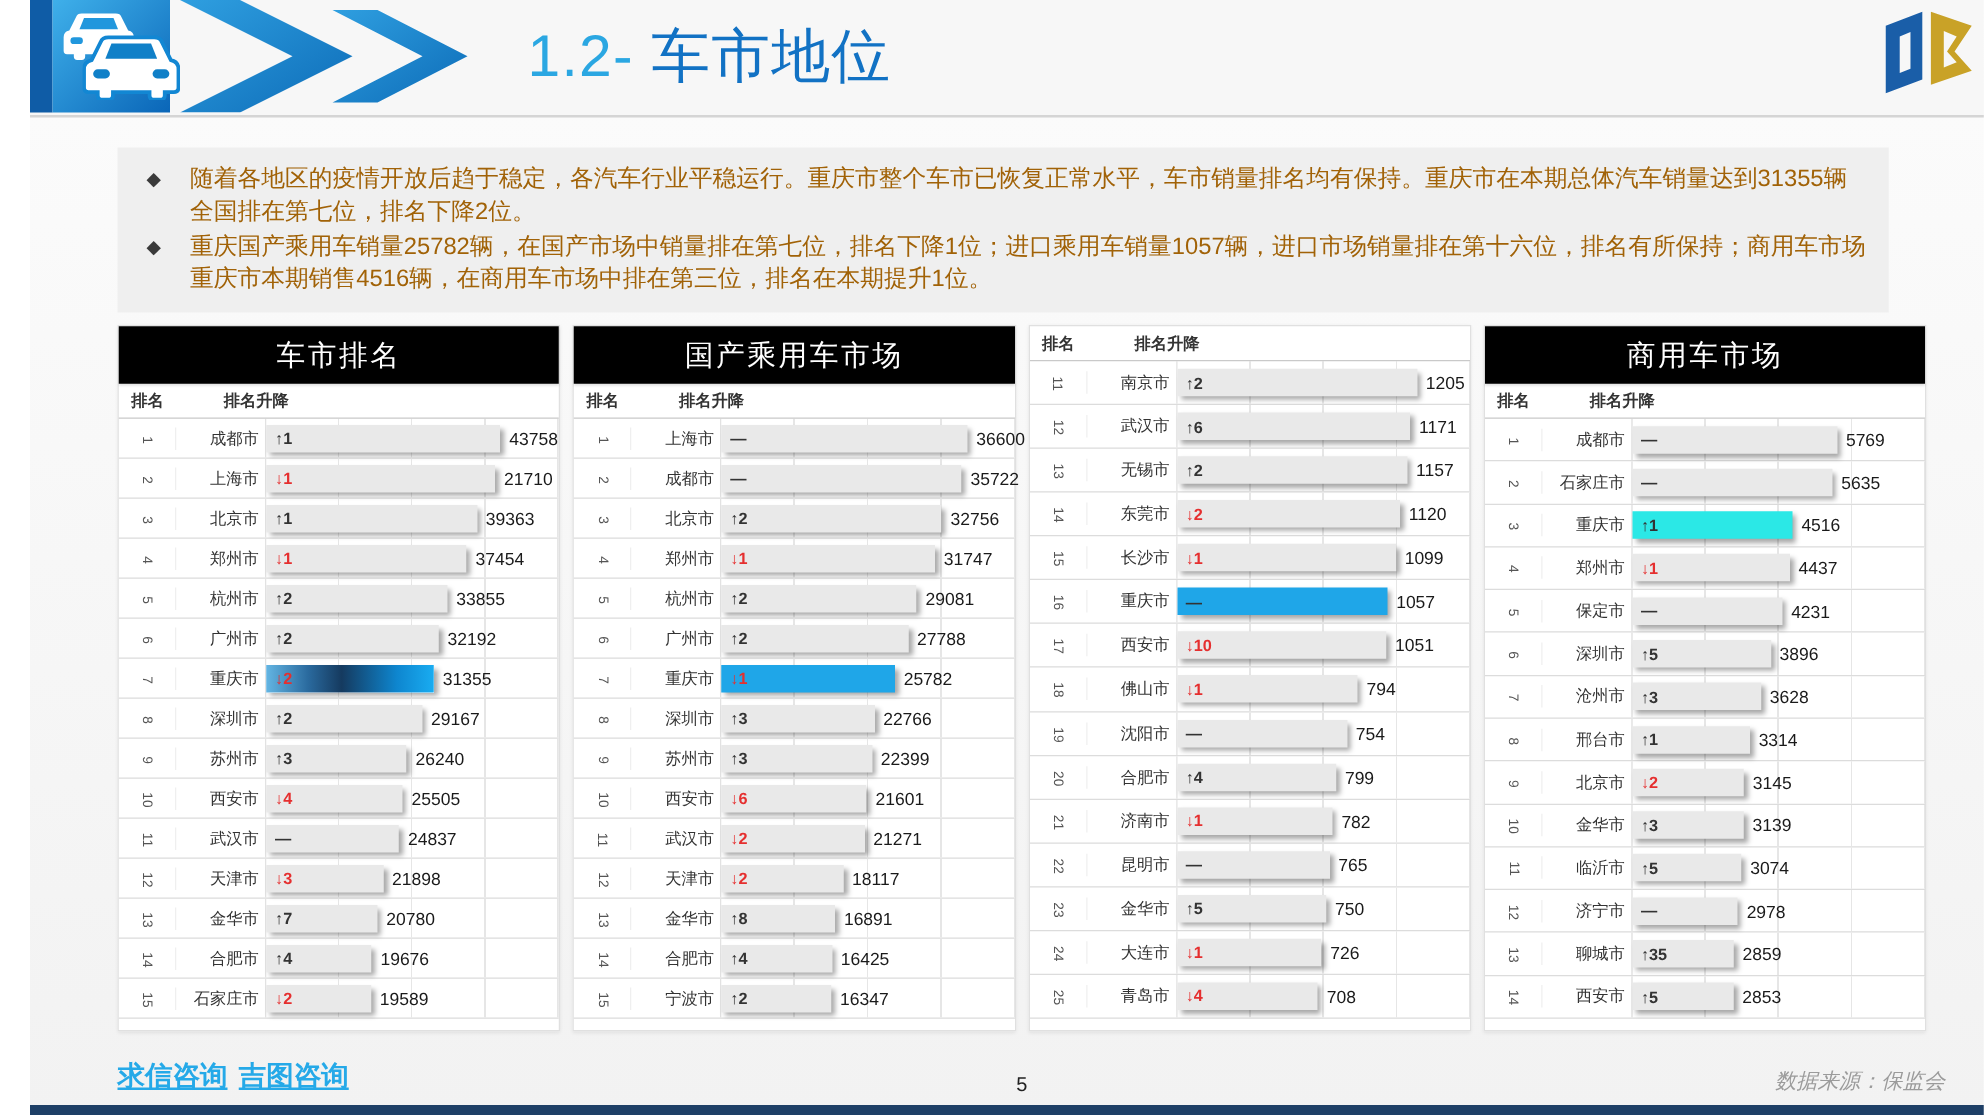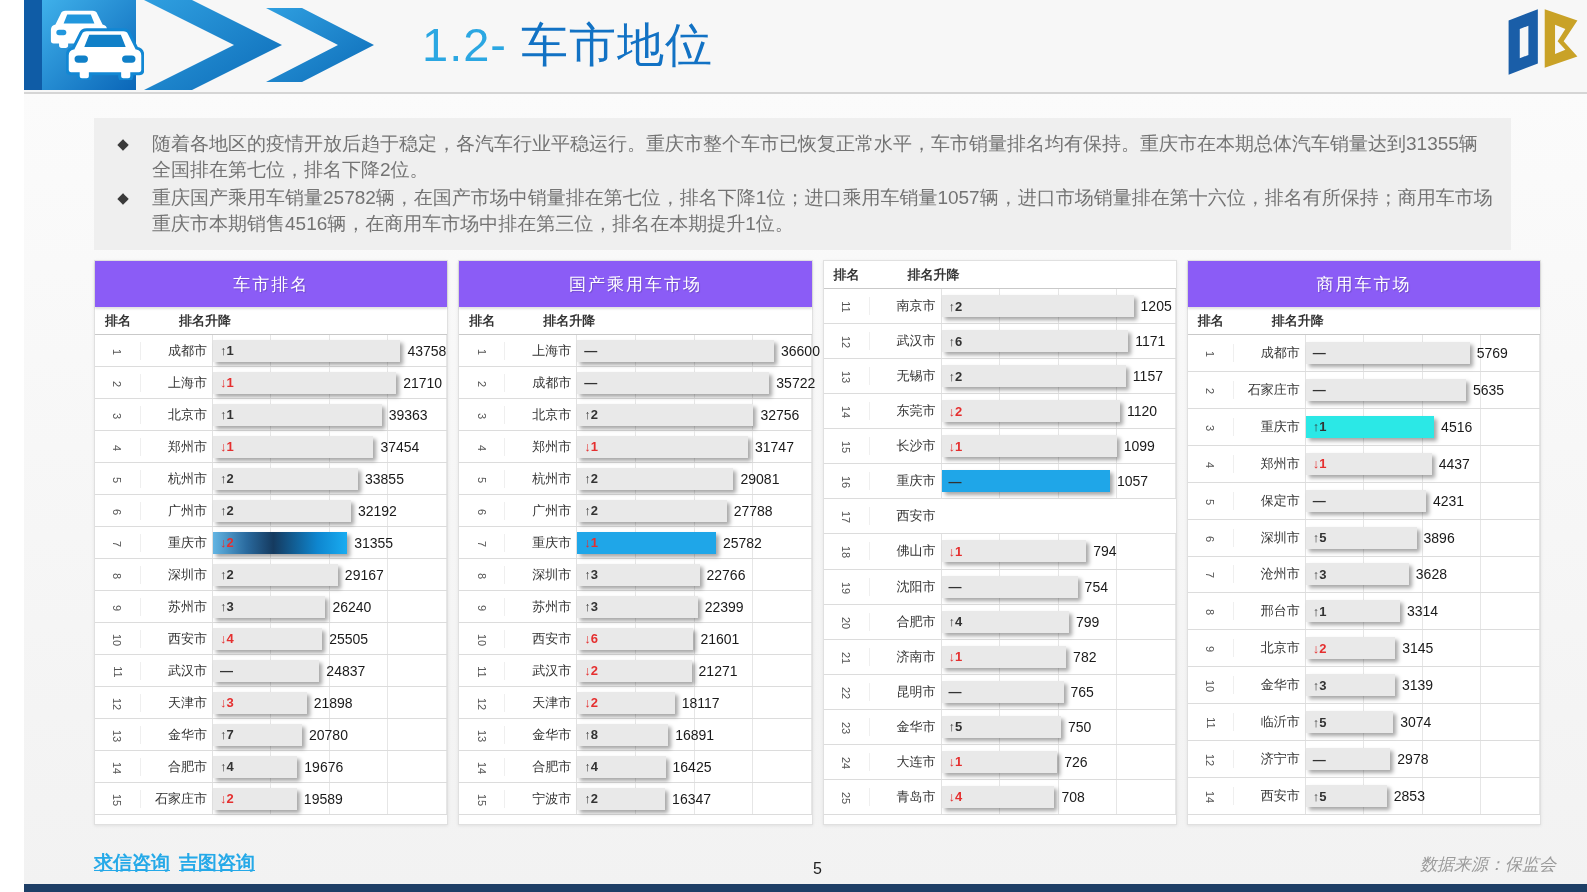--- a/index.html
+++ b/index.html
@@ -15,47 +15,47 @@
   .chev{position:absolute;left:110px;top:0;height:90px;width:260px;}
   .title{position:absolute;left:398px;top:14px;font-size:47px;letter-spacing:1px;white-space:nowrap;}
   .title .pre{color:#2ba7e2;}
   .title .main{color:#1272c4;}
   .logo{position:absolute;right:25px;top:5px;}
 
   
   .bullets{position:absolute;left:70px;top:118px;width:1417px;box-sizing:border-box;background:#efefef;padding:11px 18px 11px 0;}
   .bullet{display:flex;margin:2px 0;}
   .b-dia{width:58px;text-align:center;color:#3a3a3a;font-size:15px;line-height:26px;flex:0 0 58px;}
-  .b-txt{flex:1;font-size:19px;line-height:26px;color:#737373;}
+  .b-txt{flex:1;font-size:19px;line-height:26px;color:#a16207;}
 
   
   .tables{position:absolute;left:70px;top:260px;width:1447px;height:565px;display:flex;gap:10px;}
   .tbl{flex:1;background:#fff;border:1px solid #e0e0e0;box-shadow:0 1px 3px rgba(0,0,0,0.08);display:flex;flex-direction:column;box-sizing:border-box;}
-  .tbl-head{height:46px;flex:0 0 46px;background:#8b5cf6;color:#fff;display:flex;align-items:center;justify-content:center;font-size:17px;letter-spacing:2px;text-shadow:1px 1px 1px rgba(0,0,0,0.18);box-shadow:0 2px 2px rgba(0,0,0,0.12);}
+  .tbl-head{height:46px;flex:0 0 46px;background:#000000;color:#fff;display:flex;align-items:center;justify-content:center;font-size:23px;letter-spacing:2px;text-shadow:1px 1px 1px rgba(0,0,0,0.18);box-shadow:0 2px 2px rgba(0,0,0,0.12);}
   .col-head{height:27px;flex:0 0 27px;position:relative;border-bottom:1px solid #c9c9c9;font-weight:bold;}
   .col-head span{position:absolute;top:5px;font-size:13px;color:#333;}
   .col-head .c1{left:10px;}
   .col-head .c2{left:84px;}
   .rows{flex:1;display:flex;flex-direction:column;padding-bottom:9px;}
   .row{flex:1;display:flex;align-items:center;border-bottom:1px solid #dcdcdc;}
   .rank{width:45px;flex:0 0 45px;text-align:center;}
   .rank span{display:inline-block;transform:rotate(90deg);font-size:11px;color:#555;}
   .city{width:66px;flex:0 0 66px;text-align:right;font-size:13px;color:#333;border-left:1px solid #efefef;}
   .track{flex:1;align-self:stretch;display:flex;align-items:center;margin-left:5px;border-left:1px solid #e2e2e2;
          background:repeating-linear-gradient(to right,transparent 0,transparent calc(25% - 1px),#e6e6e6 calc(25% - 1px),#e6e6e6 25%);}
   .bar{height:22px;background:#e9e9e9;box-shadow:3px 3px 4px rgba(0,0,0,0.35);display:flex;align-items:center;flex:0 0 auto;box-sizing:border-box;padding-left:7px;}
   .chg{font-size:13px;font-weight:bold;color:#333;white-space:nowrap;}
   .chg.down{color:#e52f2f;}
   .val{margin-left:7px;font-size:14px;color:#1a1a1a;white-space:nowrap;}
   .hl-grad .bar{background:linear-gradient(90deg,#63b5e3 0%,#2a6a9e 25%,#153a5f 45%,#0e86cf 78%,#19acf1 100%);}
   .hl-blue .bar{background:#1fa6e8;}
   .hl-cyan .bar{background:#2be8e6;}
 
   
-  .f-links{position:absolute;left:70px;bottom:16px;font-size:19px;font-weight:bold;}
+  .f-links{position:absolute;left:70px;bottom:16px;font-size:22px;font-weight:bold;}
   .f-links a{color:#25a9e8;text-decoration:underline;margin-right:9px;cursor:pointer;}
   .page{position:absolute;left:50%;transform:translateX(-50%);bottom:14px;font-size:16px;color:#222;}
   .src{position:absolute;right:55px;bottom:16px;font-size:17px;font-style:italic;color:#9b9b9b;}
   .bottom-bar{position:absolute;left:0;bottom:0;width:100%;height:8px;background:#1e3f66;}
 </style>
 </head>
 <body>
 
 <div class="slide">
 
@@ -496,20 +496,26 @@
             <div class="track">
               <div class="bar" style="width:71.9%">
                 <span class="chg flat">—</span>
               </div>
               <span class="val">1057</span>
             </div>
           </div>
           <div class="row">
             <div class="rank"><span>17</span></div>
             <div class="city">西安市</div>
+            <div class="track">
+              <div class="bar" style="width:71.5%">
+                <span class="chg down">↓10</span>
+              </div>
+              <span class="val">1051</span>
+            </div>
           </div>
           <div class="row">
             <div class="rank"><span>18</span></div>
             <div class="city">佛山市</div>
             <div class="track">
               <div class="bar" style="width:61.8%">
                 <span class="chg down">↓1</span>
               </div>
               <span class="val">794</span>
             </div>
@@ -708,20 +714,30 @@
             <div class="rank"><span>12</span></div>
             <div class="city">济宁市</div>
             <div class="track">
               <div class="bar" style="width:36.1%">
                 <span class="chg flat">—</span>
               </div>
               <span class="val">2978</span>
             </div>
           </div>
           <div class="row">
+            <div class="rank"><span>13</span></div>
+            <div class="city">聊城市</div>
+            <div class="track">
+              <div class="bar" style="width:34.7%">
+                <span class="chg up">↑35</span>
+              </div>
+              <span class="val">2859</span>
+            </div>
+          </div>
+          <div class="row">
             <div class="rank"><span>14</span></div>
             <div class="city">西安市</div>
             <div class="track">
               <div class="bar" style="width:34.6%">
                 <span class="chg up">↑5</span>
               </div>
               <span class="val">2853</span>
             </div>
           </div>
         </div>

